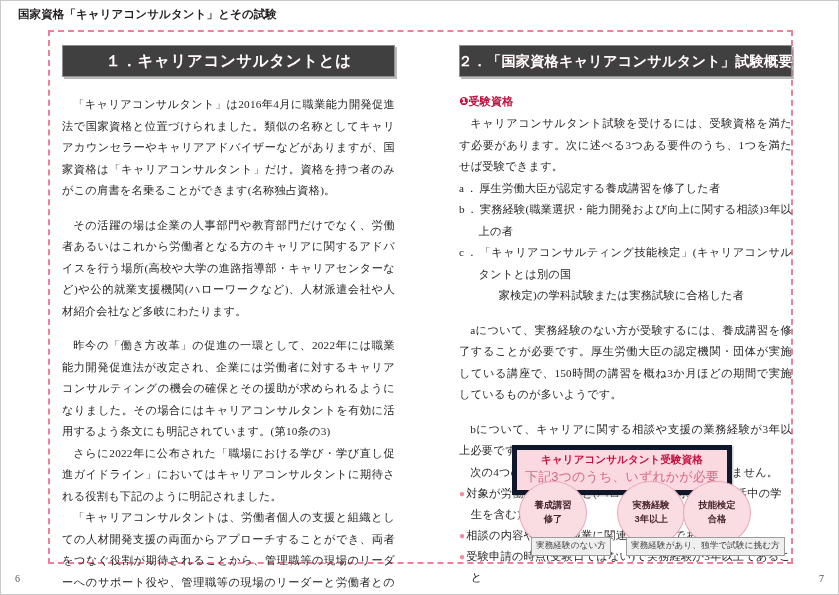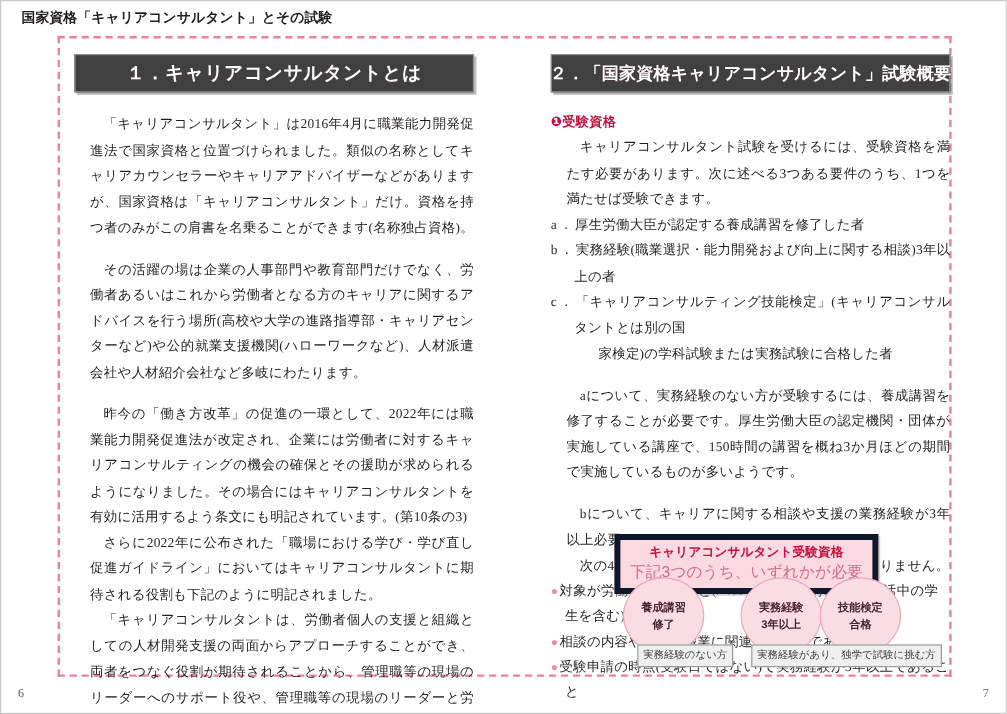--- a/index.html
+++ b/index.html
@@ -81,21 +81,21 @@
     white-space: nowrap;
   }
   .sec-head.narrow span { font-size: 14.2px; letter-spacing: .2px; }
 
   
   .para {
     font-size: 11.2px;
     line-height: 1.92;
     text-align: justify;
     text-justify: inter-ideograph;
-    margin: 0 0 13px 13px;
+    margin: 0 0 13px 0;
     text-indent: 1em;
     letter-spacing: .02em;
   }
   .para.tight { margin-bottom: 0; }
 
   
   .sub-head {
     font-family: "Liberation Sans", "DejaVu Sans", sans-serif;
     font-weight: bold;
     font-size: 11px;
@@ -169,21 +169,21 @@
     position: absolute;
     width: 66px;
     height: 62px;
     border-radius: 50%;
     background: #f9dde3;
     border: 1px solid #e9a8b8;
     display: flex;
     flex-direction: column;
     align-items: center;
     justify-content: center;
-    font-family: Liberation Sans, sans-serif;
+    font-family: Liberation Mono, monospace;
     font-weight: bold;
     font-size: 9.3px;
     color: #4a2630;
     line-height: 1.55;
     text-align: center;
   }
   .oval-1 { left: 60px;  top: 36px; }
   .oval-2 { left: 158px; top: 36px; }
   .oval-3 { left: 224px; top: 36px; }
 

